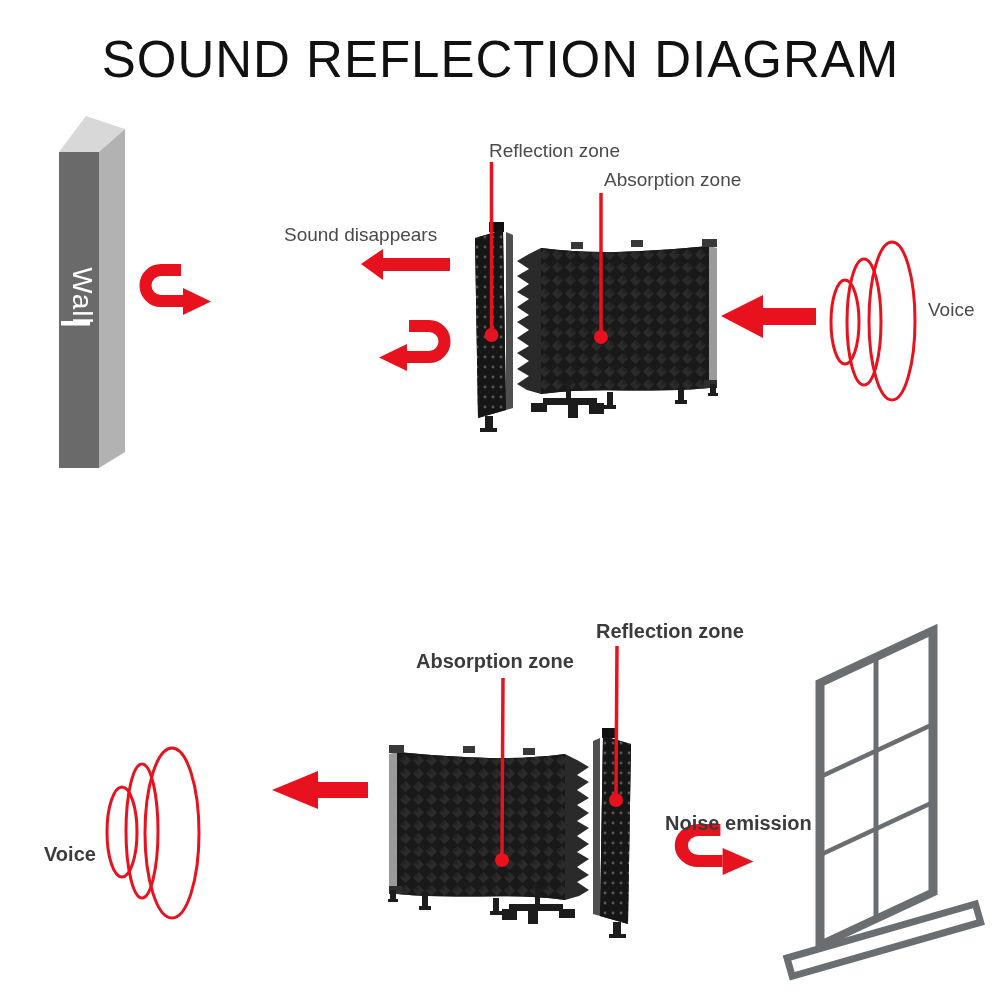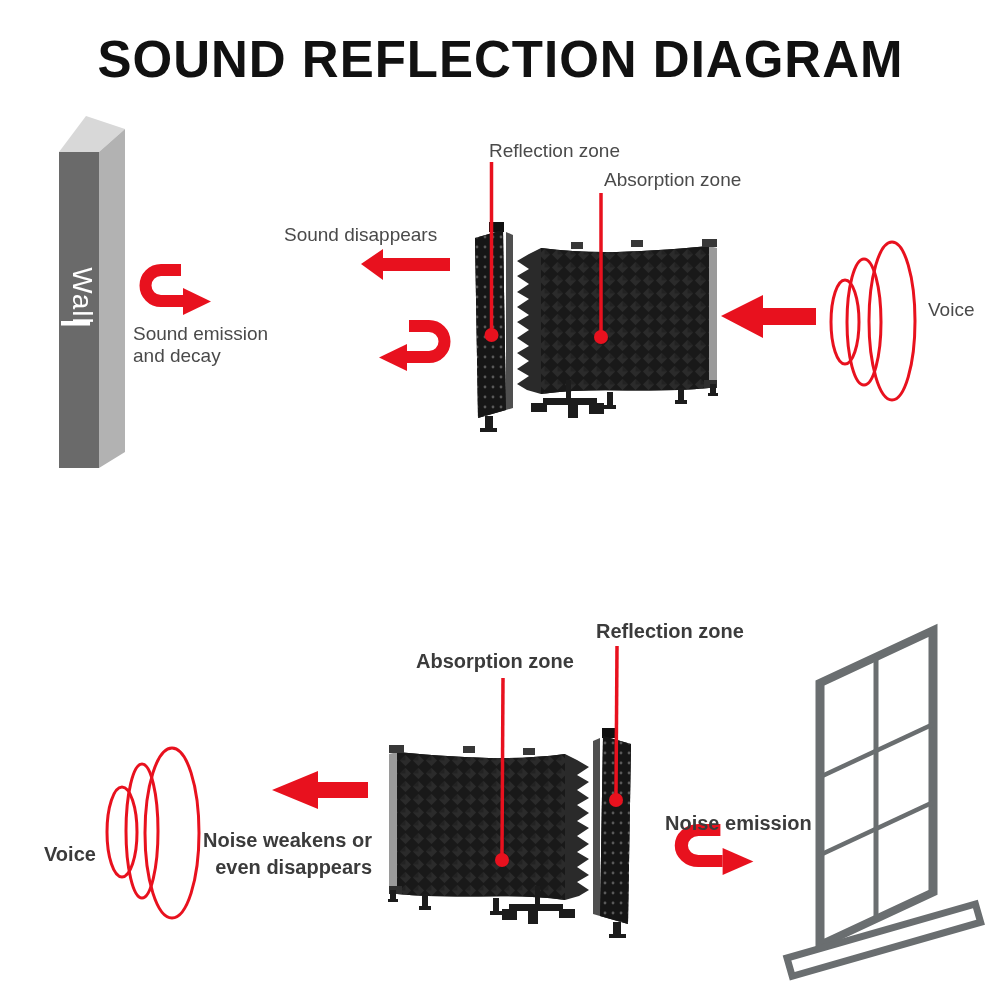--- a/index.html
+++ b/index.html
@@ -17,21 +17,21 @@
   html,body{margin:0;padding:0;background:var(--background);}
   .canvas{
     position:relative;width:1001px;height:1001px;background:var(--background);
     font-family:"Liberation Sans", sans-serif;overflow:hidden;
   }
   .gfx{position:absolute;left:0;top:0;z-index:0;}
   .lbl{position:absolute;z-index:2;color:var(--label-gray);font-size:19px;line-height:22px;white-space:nowrap;}
   .lbl.bold{color:var(--label-dark);font-weight:bold;font-size:20px;}
   .title{
     position:absolute;left:0;top:30px;width:1001px;text-align:center;
-    font-size:51px;font-weight:700;letter-spacing:1px;color:var(--title-black);z-index:2;
+    font-size:51px;font-weight:400;letter-spacing:1px;color:var(--title-black);z-index:2;
   }
   .right{text-align:right;}
   .wall-label-wrap{
     position:absolute;left:56px;top:255px;width:52px;height:82px;z-index:2;
     display:flex;align-items:center;justify-content:center;
   }
   .wall-label{
     transform:rotate(90deg);color:var(--wall-text);font-size:28px;letter-spacing:1px;
   }
   .two-line{white-space:normal;}
@@ -155,40 +155,32 @@
       </g>
     </g>
   </svg>
 
   <div class="title">SOUND REFLECTION DIAGRAM</div>
 
   <div class="wall-label-wrap">
     <span class="wall-label">Wall</span>
   </div>
 
-  <div class="lbl" style="left:133px;top:323px;">
-    <span>Sound emission</span><br>
-    <span>and decay</span>
-  </div>
 
   <div class="lbl" style="left:284px;top:224px;">Sound disappears</div>
 
   <div class="lbl" style="left:489px;top:140px;">Reflection zone</div>
 
   <div class="lbl" style="left:604px;top:169px;">Absorption zone</div>
 
 
   <div class="lbl" style="left:928px;top:299px;">Voice</div>
 
   <div class="lbl bold" style="left:416px;top:650px;">Absorption zone</div>
 
   <div class="lbl bold" style="left:596px;top:620px;">Reflection zone</div>
 
   <div class="lbl bold" style="left:44px;top:843px;">Voice</div>
 
-  <div class="lbl bold right two-line" style="left:180px;top:827px;width:192px;line-height:27px;">
-    <span>Noise weakens or</span><br>
-    <span>even disappears</span>
-  </div>
 
   <div class="lbl bold" style="left:665px;top:812px;">Noise emission</div>
 
 </div>
 
 </body></html>

